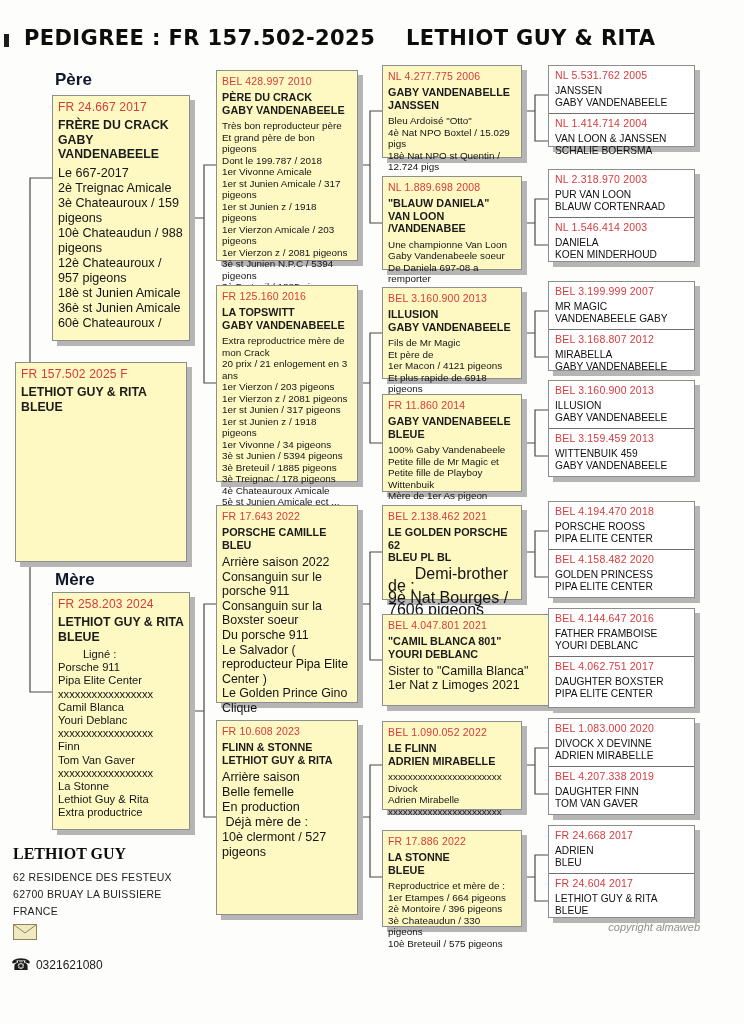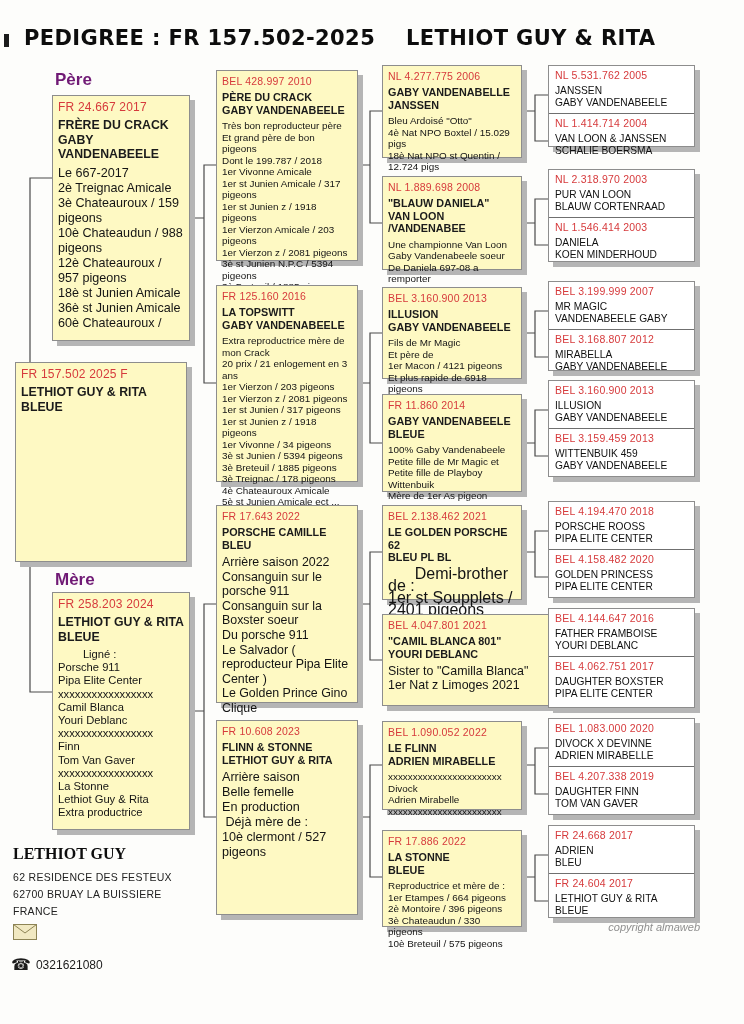--- a/index.html
+++ b/index.html
@@ -1,20 +1,20 @@
 <!DOCTYPE html>
 <html><head>
 <meta charset="utf-8">
 <style>
   html,body{margin:0;padding:0;background:#d8d8d8;}
   .page{position:relative;width:744px;height:1024px;margin:0 auto;background:#fdfdfb;
         font-family:"Liberation Sans",sans-serif;color:#1b1b1b;overflow:hidden;}
   .title{position:absolute;left:24px;top:26px;font-family:"DejaVu Sans","Liberation Sans",sans-serif;
          font-weight:bold;font-size:21px;letter-spacing:.4px;white-space:pre;color:#0d0d0d;}
-  .gen-label{position:absolute;font-size:17px;font-weight:bold;color:#701a75;}
+  .gen-label{position:absolute;font-size:17px;font-weight:bold;color:#0f172a;}
   .connectors{position:absolute;left:0;top:0;pointer-events:none;}
   .pbox{position:absolute;background:#fef9c3;border:1px solid #8d8d8d;box-shadow:5px 5px 0 #b5b5b5;
         padding:4px 5px;box-sizing:border-box;}
   .ring{color:#d63a3c;font-size:10.5px;line-height:13px;margin-bottom:3px;letter-spacing:.2px;}
   .ring-lg{font-size:12px;line-height:15px;}
   .pname{font-weight:bold;font-size:10.8px;line-height:12.5px;margin-bottom:4px;}
   .pname-lg{font-size:12.3px;line-height:14.5px;}
   .pdetails{color:#141414;}
   .fs-lg{font-size:12.6px;line-height:15px;}
   .fs-md{font-size:11.2px;line-height:13.2px;}
@@ -212,20 +212,21 @@
         <div class="dline">Mère de 1er As pigeon VCDA</div>
         <div class="dline">Jeune 2018</div>
       </div>
   </div>
 
   <div class="pbox" style="left:382px;top:505px;width:140px;height:95px">
     <div class="ring">BEL 2.138.462 2021</div>
     <div class="pname"><span>LE GOLDEN PORSCHE 62</span><br><span>BLEU PL BL</span></div>
     <div class="pdetails fs-sm" style="font-size:16px;line-height:12.3px">
         <div class="dline">      Demi-brother de :</div>
+        <div class="dline">9è Nat Bourges / 7606 pigeons</div>
         <div class="dline">1er st Soupplets / 2401 pigeons</div>
         <div class="dline">1er Soissons / 2380 pigeons</div>
       </div>
   </div>
 
   <div class="pbox" style="left:382px;top:614px;width:168px;height:92px">
     <div class="ring">BEL 4.047.801 2021</div>
     <div class="pname"><span>"CAMIL BLANCA 801"</span><br><span>YOURI DEBLANC</span></div>
     <div class="pdetails fs-lg" style="font-size:12.4px;line-height:14.4px">
         <div class="dline">Sister to "Camilla Blanca"</div>

